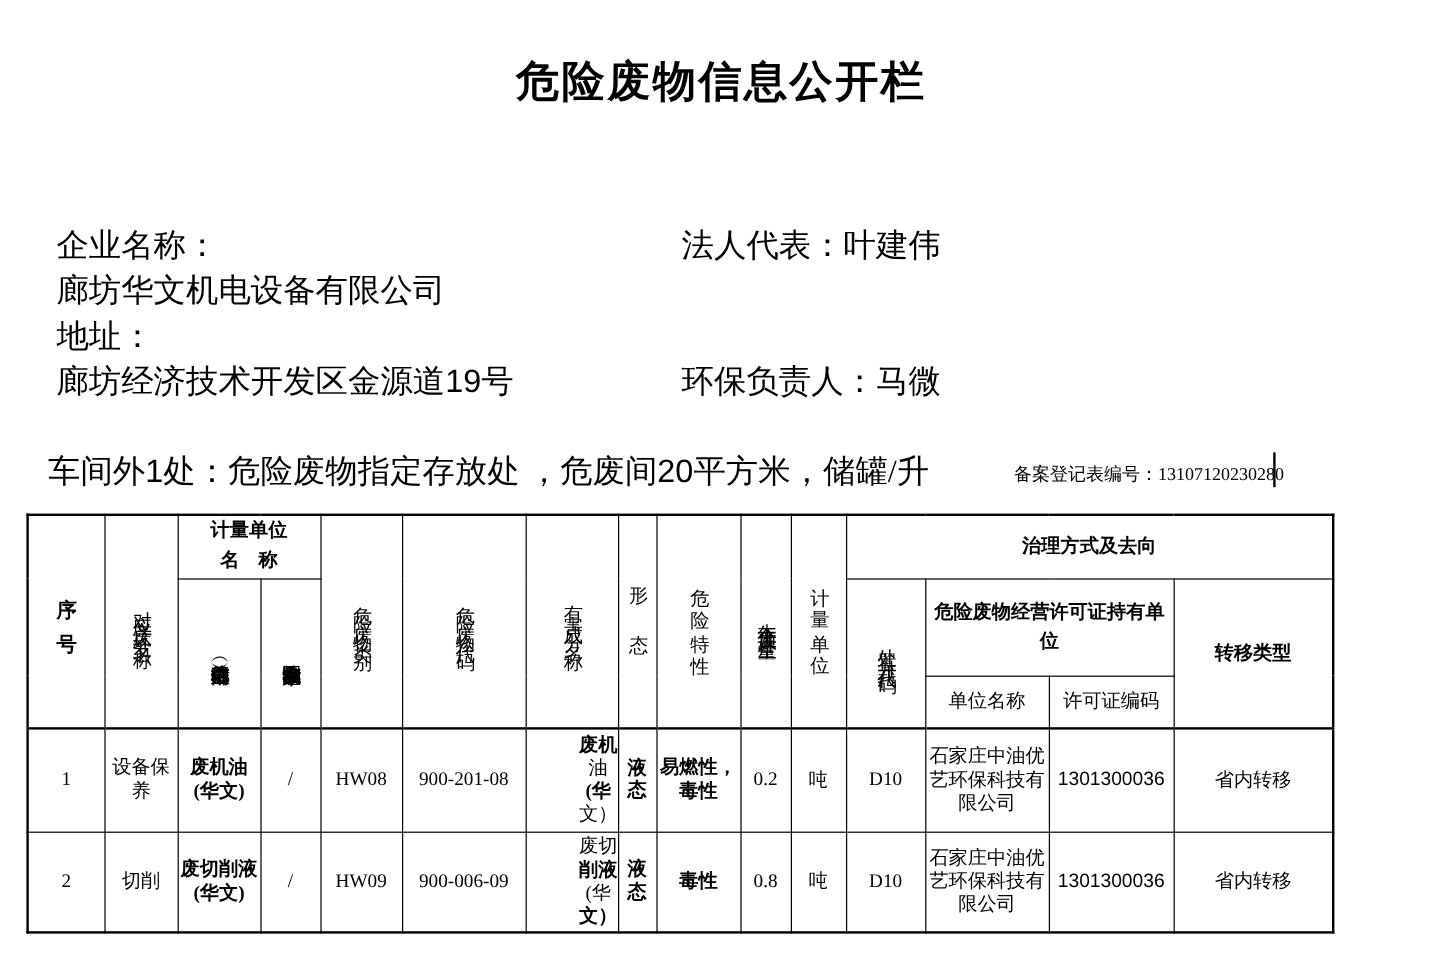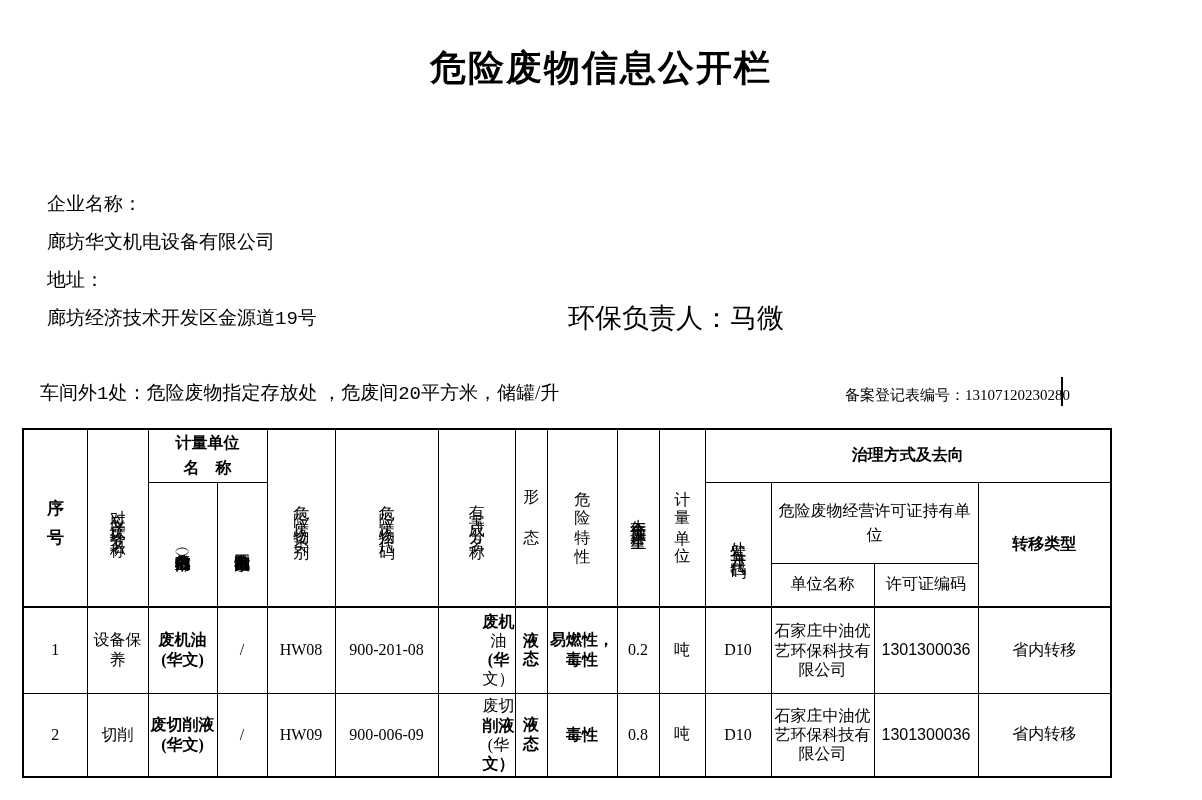--- a/index.html
+++ b/index.html
@@ -5,23 +5,23 @@
   * { margin:0; padding:0; box-sizing:border-box; }
   html,body { background:#ffffff; }
   .doc {
     position:relative; width:1202px; height:800px; background:#fff;
     font-family:"Liberation Serif","DejaVu Serif",serif; color:#000; overflow:hidden;
   }
   .title {
     position:absolute; top:44px; left:0; width:100%; text-align:center;
     font-size:36px; font-weight:bold; letter-spacing:2px;
   }
-  .info-line { position:absolute; left:47px; font-size:19px; line-height:32px; white-space:nowrap; }
+  .info-line { position:absolute; left:47px; font-size:27px; line-height:32px; white-space:nowrap; }
   .info-right { position:absolute; left:568px; font-size:27px; line-height:32px; white-space:nowrap; }
-  .sans-num, .s { font-family:Liberation Mono, monospace;margin-top:28px; }
+  .sans-num, .s { font-family:Liberation Sans, sans-serif;margin-top:28px; }
   .note { position:absolute; left:845px; top:386px; font-size:15px; white-space:nowrap; }
   .caret { position:absolute; left:1061px; top:377px; width:2px; height:29px; background:#000; }
 
   table.main {
     position:absolute; left:22px; top:428px;
     border-collapse:collapse; table-layout:fixed; background:#fff;
     border:2px solid #000;
   }
   table.main td {
     border:1px solid #000; text-align:center; vertical-align:middle;
@@ -36,21 +36,21 @@
   .ls-b { letter-spacing:.5em; }
   .ls-c { letter-spacing:1.2em; }
   .ls-d { letter-spacing:1.8em; }
   .ls-e { letter-spacing:2.5em; }
   .h100 { height:100px; }
   .h84 { height:84px; }
   .v17 { font-size:17px; }
 
   .grp-title { font-weight:bold; font-size:17px; }
   .grp-two-line { font-weight:bold; font-size:17px; line-height:1.55; }
-  .hdr-holder { font-size:16px; text-align:left; padding:2px 26px 2px 4px; line-height:1.45; }
+  .hdr-holder { font-size:16px; text-align:left; padding:2px 26px 2px 4px; line-height:1.45;font-weight:bold; }
   .hdr-licno { text-align:left; padding-left:2px; }
 
   td.c-num { font-size:17px; }
   td.c-stage { font-weight:normal; font-size:17px; padding:0 10px; line-height:1.25; }
   td.c-ind { font-weight:bold; font-size:17px; text-align:left; padding:0 12px 0 7px; line-height:1.25; }
   td.c-harm { font-size:17px; line-height:1.2; }
   td.c-harm .seg { display:block;margin-left:44px; }
   td.c-form { font-weight:bold; font-size:17px; line-height:1.15; padding:0 6px;margin-left:41px; }
   td.c-haz { font-weight:bold; font-size:17px; line-height:1.25; }
   td.c-company { font-size:16px; text-align:left; padding:0 12px 0 4px; line-height:1.2; }
@@ -58,20 +58,21 @@
   td.c-transfer { font-size:17px; }
 </style>
 </head>
 <body>
 
 <div class="doc">
 
   <div class="title">危险废物信息公开栏</div>
 
   <div class="info-line" style="top:188px"><span>企业名称：</span></div>
+  <div class="info-right" style="top:188px"><span>法人代表：叶建伟</span></div>
   <div class="info-line" style="top:226px"><span>廊坊华文机电设备有限公司</span></div>
   <div class="info-line" style="top:264px"><span>地址：</span></div>
   <div class="info-line" style="top:302px"><span>廊坊经济技术开发区金源道</span><span class="s">19</span><span>号</span></div>
   <div class="info-right" style="top:302px"><span>环保负责人：马微</span></div>
   <div class="info-line" style="top:377px; left:40px"><span>车间外</span><span class="s">1</span><span>处：危险废物指定存放处 ，危废间</span><span class="s">20</span><span>平方米，储罐/升</span></div>
 
   <div class="note">备案登记表编号：13107120230280</div>
   <div class="caret"></div>
 
   <table class="main">

